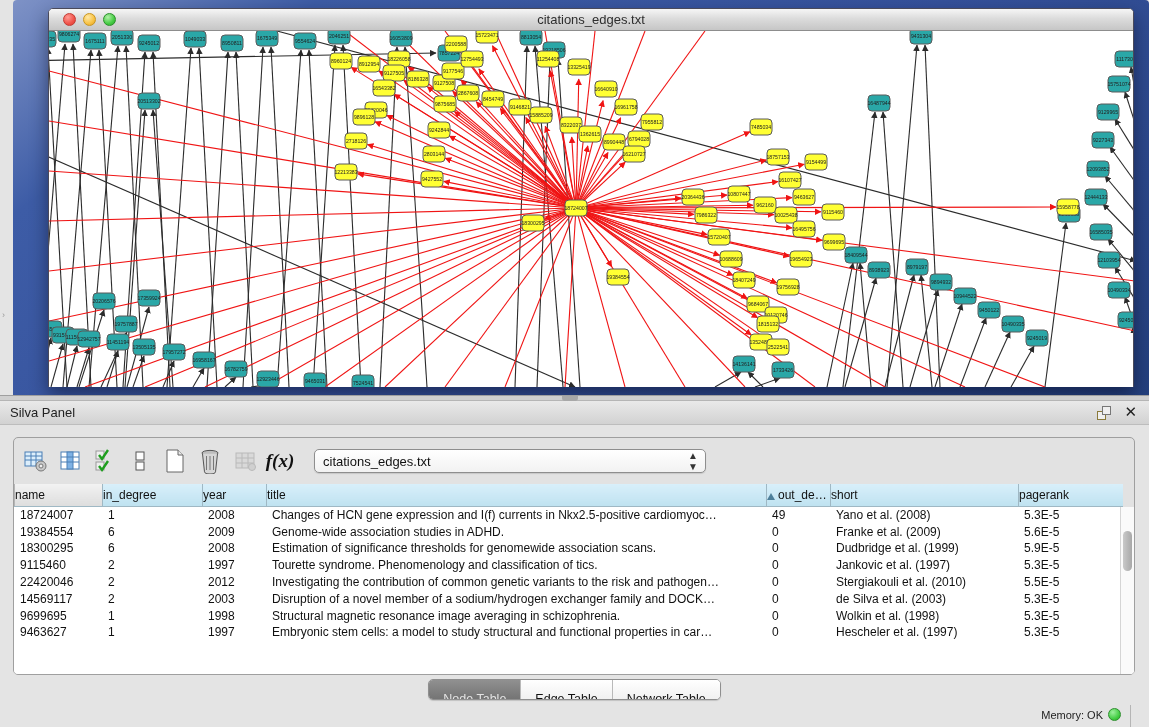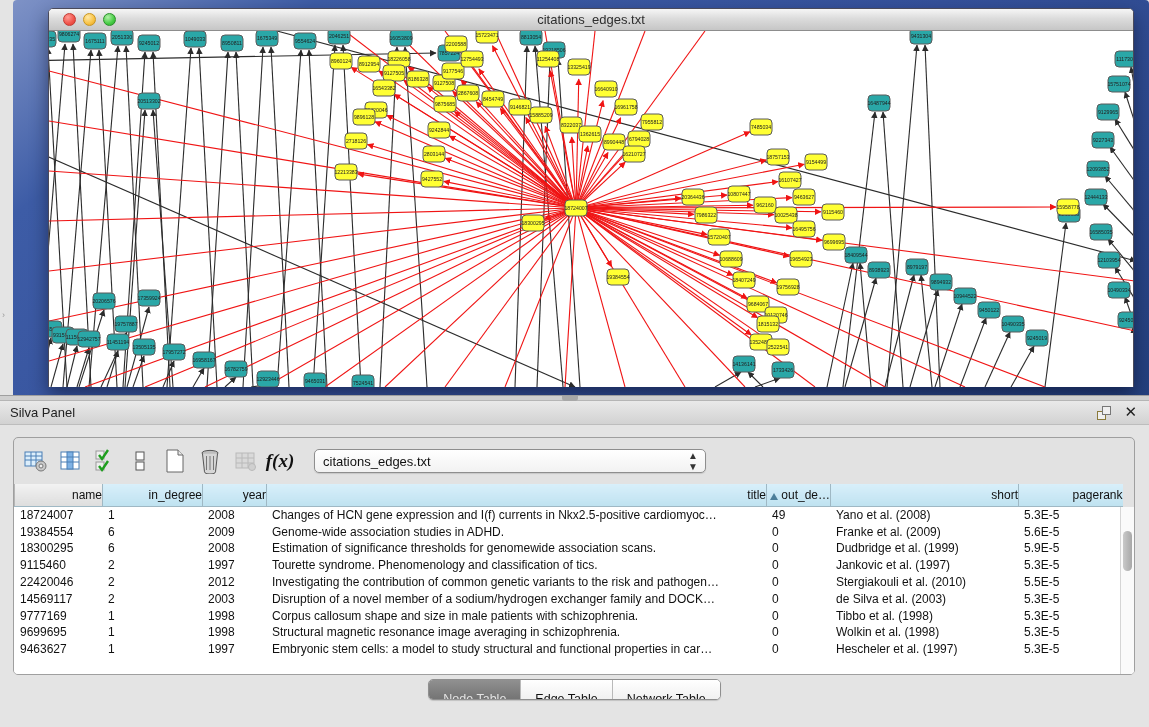--- a/index.html
+++ b/index.html
@@ -66,21 +66,21 @@
   .combo .val { flex:1; }
   .combo .arrows { font-size:10px; color:#333; letter-spacing:-1px; }
 
   table.ntable { border-collapse:collapse; table-layout:fixed; width:1108px;
     background:#fff; font-size:12px; }
   .ntable col.c0{width:88px}.ntable col.c1{width:100px}.ntable col.c2{width:64px}
   .ntable col.c3{width:500px}.ntable col.c4{width:64px}.ntable col.c5{width:188px}
   .ntable col.c6{width:104px}
   .ntable th { height:22px; font-weight:normal; font-size:12px; color:#111;
     background:linear-gradient(#d8effa,#bfe2f0); border-left:1px solid #9fb8c4;
-    border-bottom:1px solid #9fb8c4; text-align:right; overflow:hidden;
+    border-bottom:1px solid #9fb8c4; text-align:left; overflow:hidden;
     white-space:nowrap; }
   .ntable th.first { background:linear-gradient(#f2f2f2,#dddddd);
     border-left:1px solid #b5b5b5; }
   .ntable td { height:16.8px; padding:0 6px; white-space:nowrap; overflow:hidden;
     color:#111; }
   .sort-tri { display:inline-block; width:0; height:0; border-left:4px solid transparent;
     border-right:4px solid transparent; border-bottom:7px solid #4d7f9a;
     margin-right:3px; vertical-align:-1px; }
   .tbl-wrap { position:relative; background:#fff; height:191px; border-top:none; }
   .vscroll { position:absolute; right:0; top:0; width:14px; height:191px;
@@ -680,29 +680,20 @@
             <tr>
               <td>14569117</td>
               <td>2</td>
               <td>2003</td>
               <td>Disruption of a novel member of a sodium/hydrogen exchanger family and DOCK…</td>
               <td>0</td>
               <td>de Silva et al. (2003)</td>
               <td>5.3E-5</td>
             </tr>
             <tr>
-              <td>9777169</td>
-              <td>1</td>
-              <td>1998</td>
-              <td>Corpus callosum shape and size in male patients with schizophrenia.</td>
-              <td>0</td>
-              <td>Tibbo et al. (1998)</td>
-              <td>5.3E-5</td>
-            </tr>
-            <tr>
               <td>9699695</td>
               <td>1</td>
               <td>1998</td>
               <td>Structural magnetic resonance image averaging in schizophrenia.</td>
               <td>0</td>
               <td>Wolkin et al. (1998)</td>
               <td>5.3E-5</td>
             </tr>
             <tr>
               <td>9463627</td>
@@ -722,13 +713,20 @@
   </div>
 
   <div class="tabs-row">
     <div class="seg" id="seg-tabs">
         <button class="active">Node Table</button>
         <button>Edge Table</button>
         <button>Network Table</button>
       </div>
   </div>
 
+  <div class="status-row">
+    <div class="mem">
+      <span>Memory: OK</span>
+      <span class="mem-dot"></span>
+    </div>
+    <div class="corner-div"></div>
+  </div>
 </div>
 
 </body></html>

